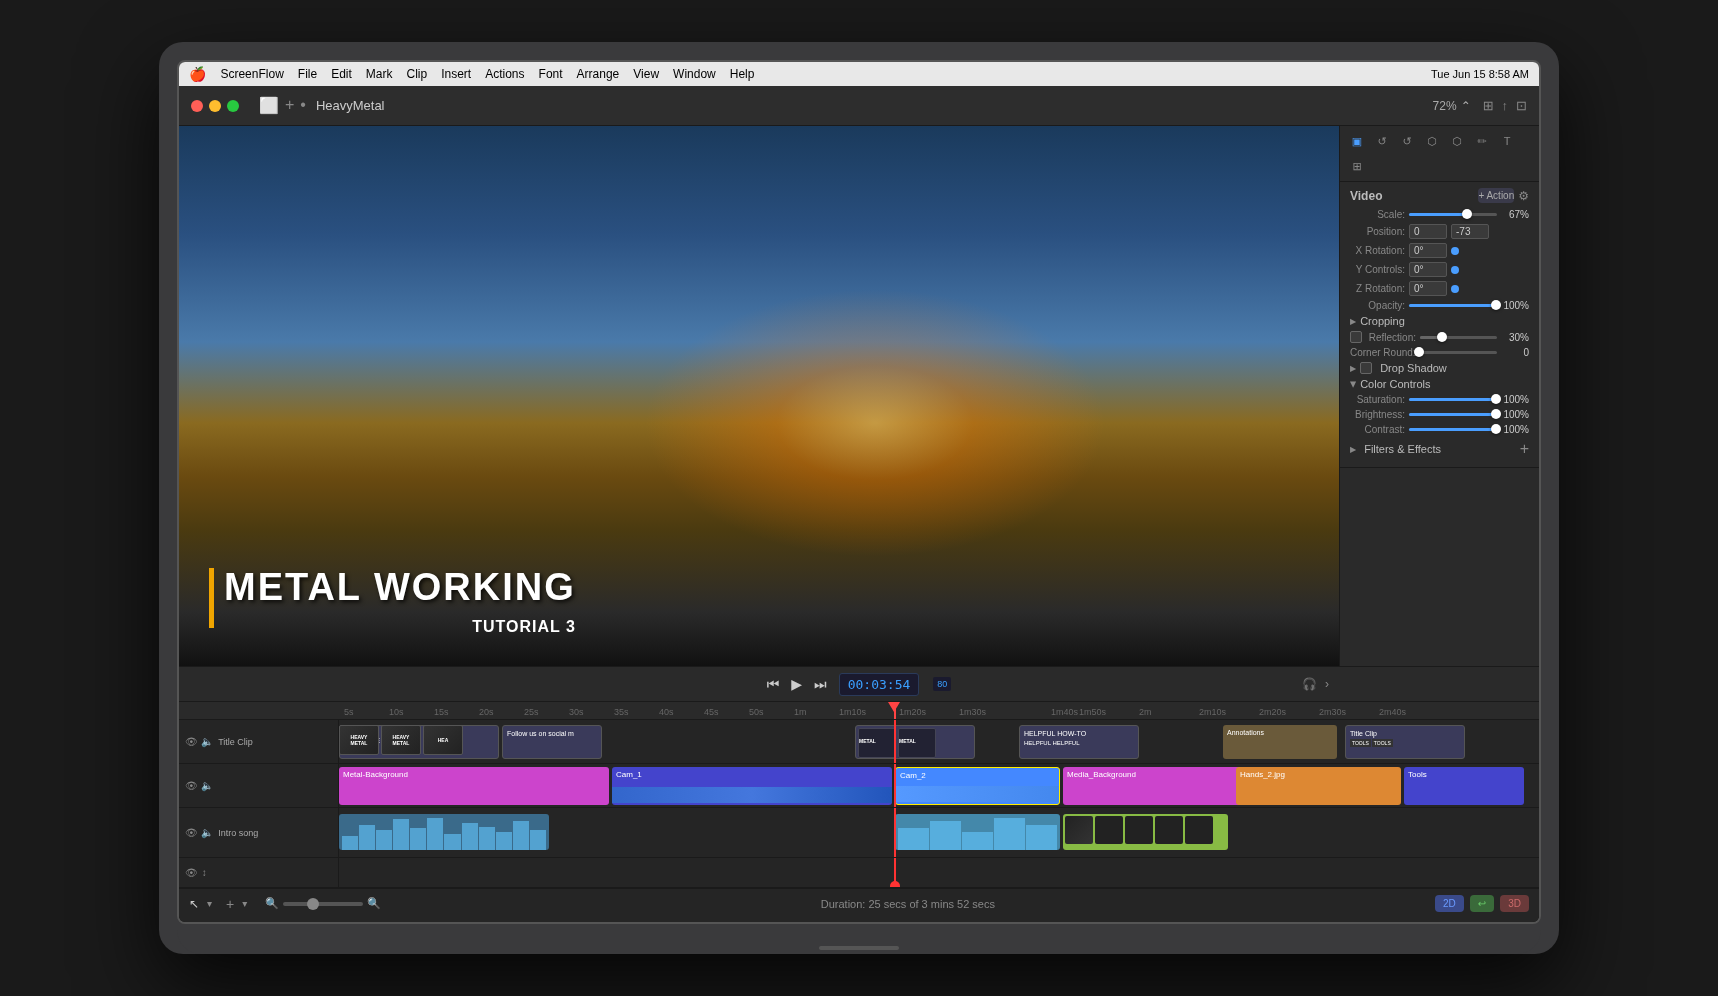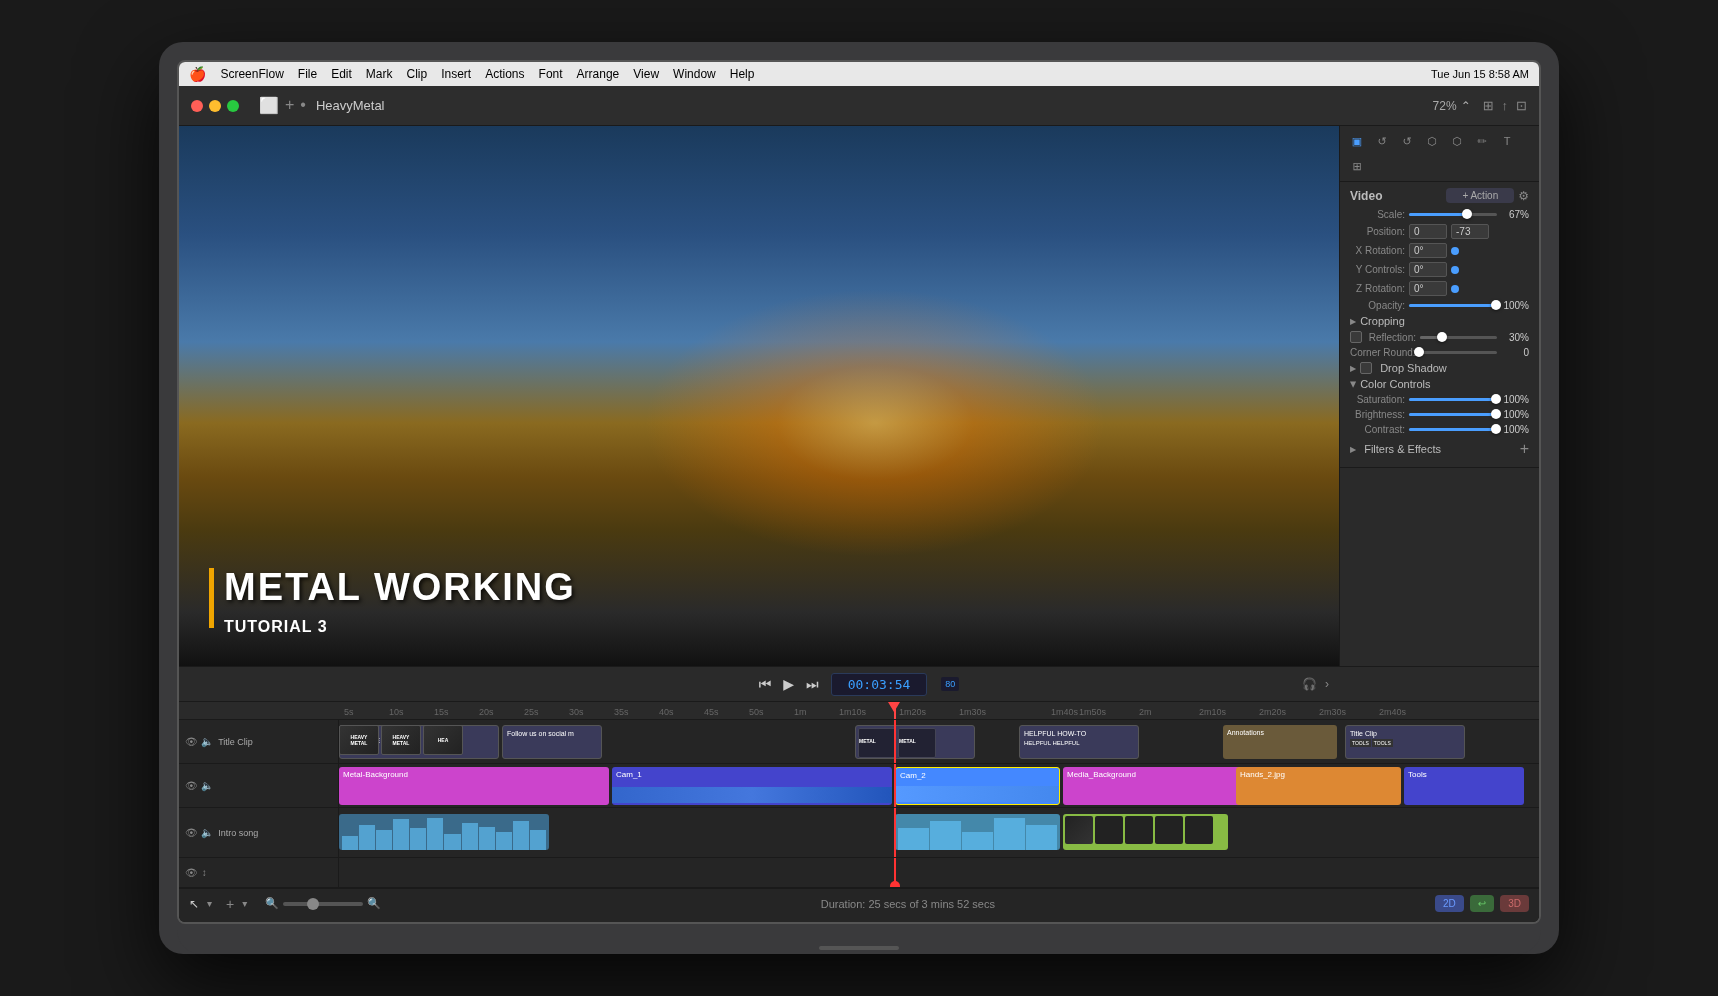--- a/index.html
+++ b/index.html
@@ -78,20 +78,21 @@
       display: flex;
       flex: 1;
       overflow: hidden;
     }
     
     .video-preview {
       flex: 1;
       background: #737373;
       position: relative;
       overflow: hidden;
+      text-align: right;
     }
     .video-bg {
       width: 100%;
       height: 100%;
       background: linear-gradient(135deg, #1a3a5c 0%, #2a5a8c 30%, #3a7aac 60%, #8b6914 80%, #6b4a0a 100%);
       position: relative;
     }
     .video-sparks {
       position: absolute;
       top: 0; left: 0; right: 0; bottom: 0;
@@ -173,21 +174,21 @@
     }
     .panel-section-title {
       color: #bbb;
       font-size: 12px;
       font-weight: 600;
     }
     .action-btn {
       background: #3a3a4a;
       color: #aaa;
       border: none;
-      padding: 2px 16px;
+      padding: 2px 0;
       border-radius: 4px;
       font-size: 10px;
       cursor: pointer;
     }
     .settings-btn {
       background: none;
       border: none;
       color: #888;
       font-size: 12px;
       cursor: pointer;
@@ -294,21 +295,21 @@
     .playback-btn {
       color: #ccc;
       font-size: 14px;
       cursor: pointer;
     }
     .timecode {
       background: #1a1a2e;
       color: #3a9fff;
       font-size: 13px;
       font-family: monospace;
-      padding: 3px 16px;
+      padding: 3px 8px;
       border-radius: 3px;
       border: 1px solid #2a3a5a;
     }
     .timecode-fps {
       background: #1a1a2e;
       color: #3a9fff;
       font-size: 9px;
       padding: 2px 4px;
       border-radius: 2px;
       margin-left: 2px;

